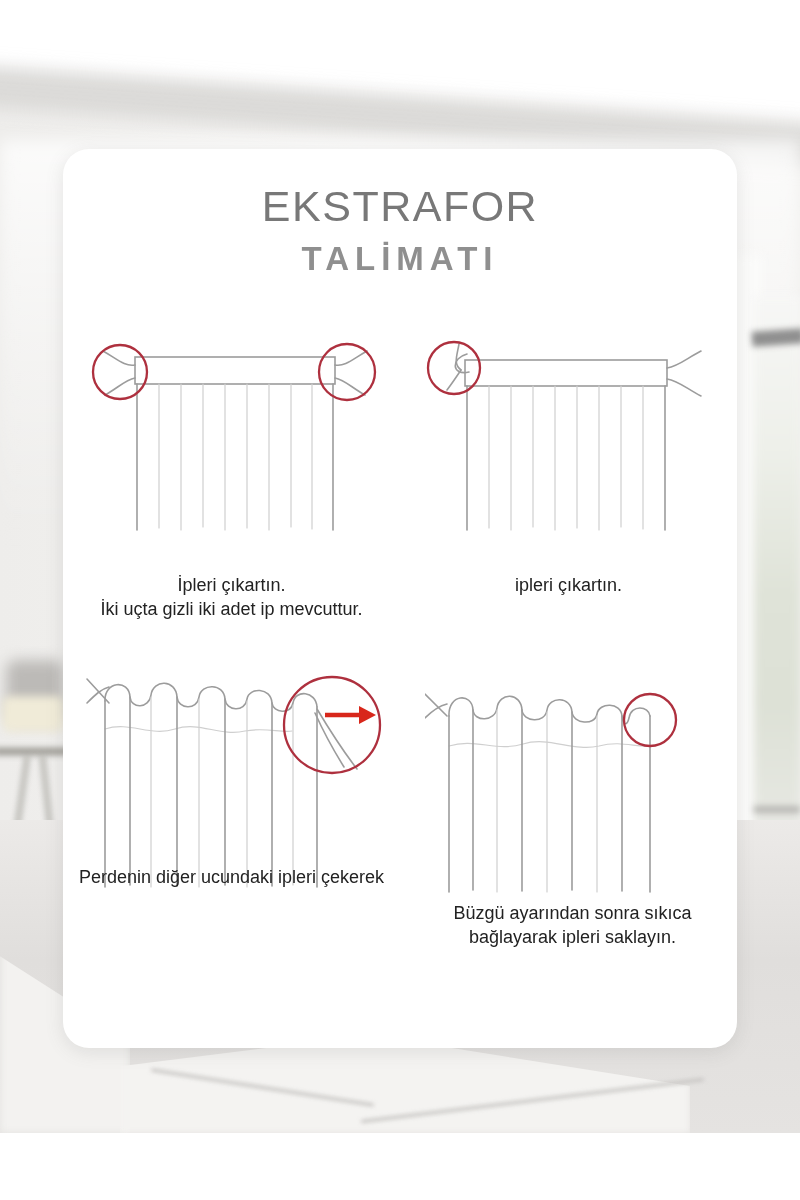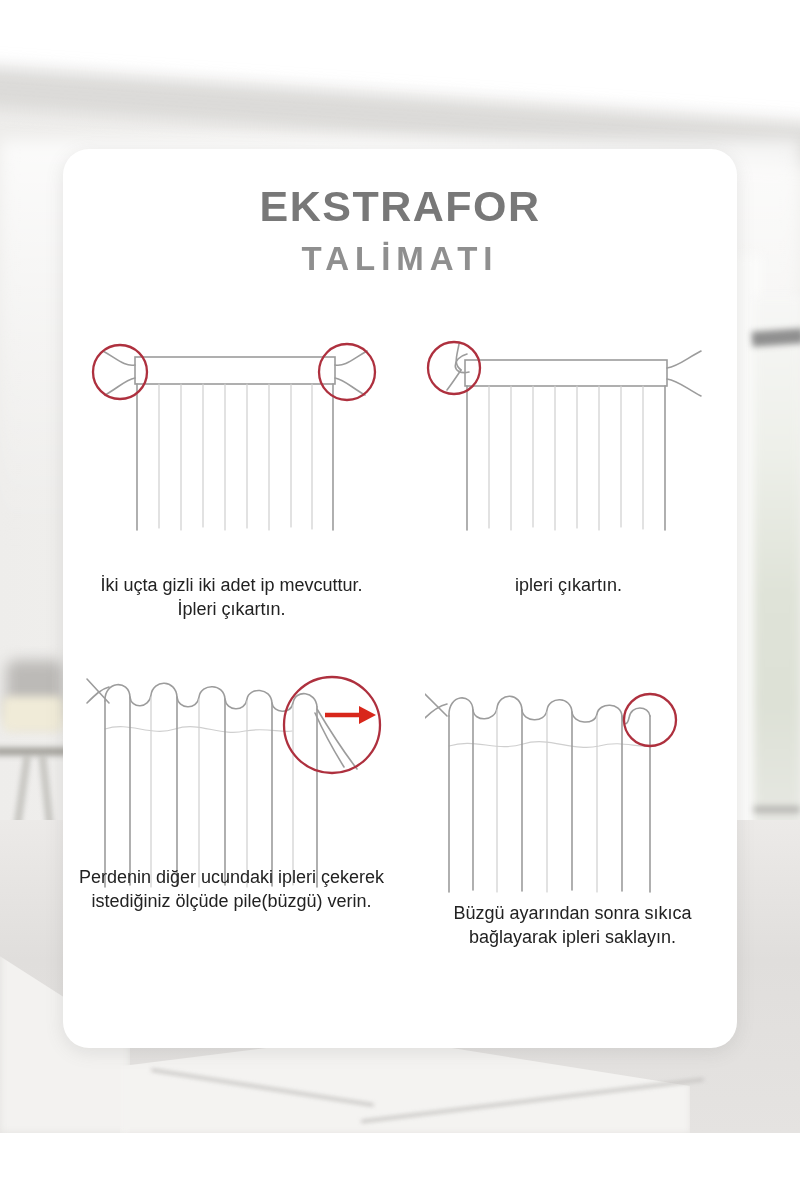--- a/index.html
+++ b/index.html
@@ -43,21 +43,21 @@
       clip-path:polygon(0 15%,100% 55%,100% 100%,0 100%);filter:blur(4px);}
   .rug-main{left:120px;top:1035px;width:570px;height:98px;background:#f4f3f1;
       clip-path:polygon(0 32%,44% 0,100% 52%,100% 100%,0 100%);filter:blur(3px);}
   .rug-edge-a{left:150px;top:1086px;width:225px;height:3px;background:#c3c1bf;transform:rotate(9deg);filter:blur(2px);}
   .rug-edge-b{left:360px;top:1099px;width:345px;height:3px;background:#c3c1bf;transform:rotate(-7deg);filter:blur(2px);}
   .photo-bottom{position:absolute;left:0;top:1133px;width:800px;height:67px;background:#ffffff;}
 
   
   .card{position:absolute;left:63px;top:149px;width:674px;height:899px;background:var(--card-bg);
       border-radius:26px;box-shadow:0 4px 18px rgba(110,110,110,.16);}
-  .title{padding-top:33px;text-align:center;font-size:43px;font-weight:bold;
+  .title{padding-top:33px;text-align:center;font-size:43px;font-weight:normal;
       letter-spacing:1.5px;color:var(--title);}
   .subtitle{margin-top:9px;text-align:center;font-size:33px;font-weight:700;
       letter-spacing:6px;color:var(--subtitle);}
 
   .fig{position:absolute;width:310px;height:236px;}
   .fig-1{left:22px;top:184px;}
   .fig-2{left:362px;top:184px;}
   .fig-3{left:22px;top:508px;}
   .fig-4{left:362px;top:511px;}
 
@@ -200,29 +200,28 @@
         <line class="s-light" x1="122" y1="52" x2="122" y2="232"></line>
         <line class="s-gray" x1="147" y1="52" x2="147" y2="230"></line>
         <line class="s-light" x1="172" y1="56" x2="172" y2="232"></line>
         <line class="s-gray" x1="197" y1="56" x2="197" y2="231"></line>
         <line class="s-gray" x1="225" y1="56" x2="225" y2="232"></line>
       </g>
       <circle class="s-red" cx="225" cy="60" r="26"></circle>
     </svg>
 
     <div class="caption cap-1">
+      <div>İpleri çıkartın.</div>
       <div>İki uçta gizli iki adet ip mevcuttur.</div>
-      <div>İpleri çıkartın.</div>
     </div>
     <div class="caption cap-2">
       <div>ipleri çıkartın.</div>
     </div>
     <div class="caption cap-3">
       <div>Perdenin diğer ucundaki ipleri çekerek</div>
-      <div>istediğiniz ölçüde pile(büzgü)  verin.</div>
     </div>
     <div class="caption cap-4">
       <div>Büzgü ayarından sonra sıkıca</div>
       <div>bağlayarak ipleri saklayın.</div>
     </div>
   </div>
 
 </div>
 
 </body></html>

